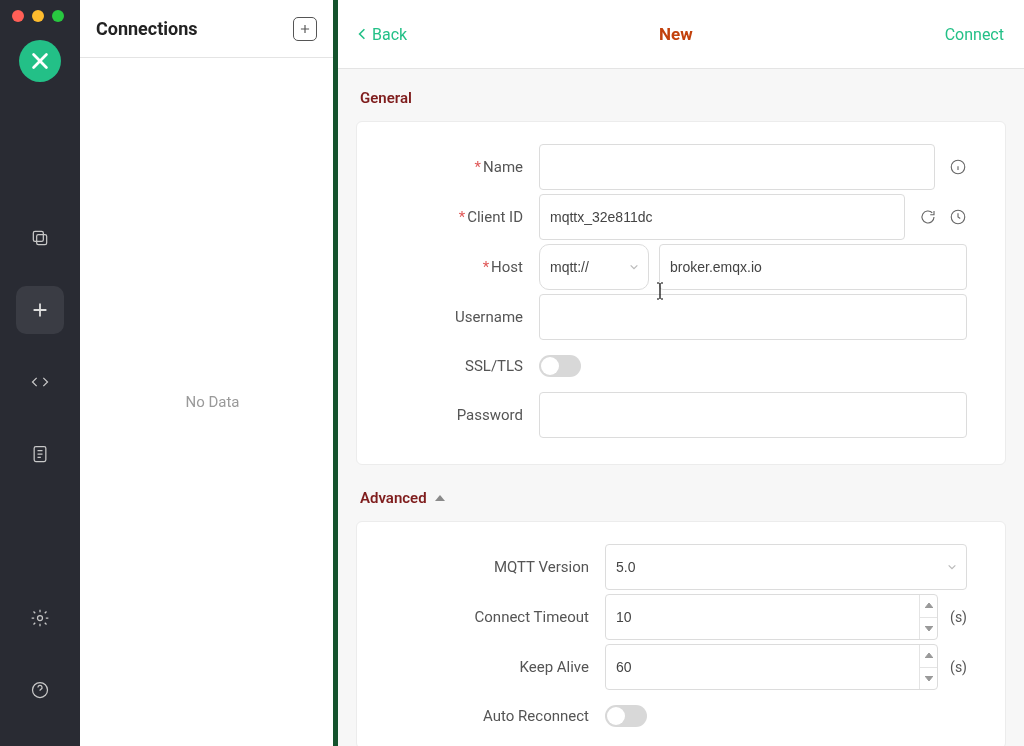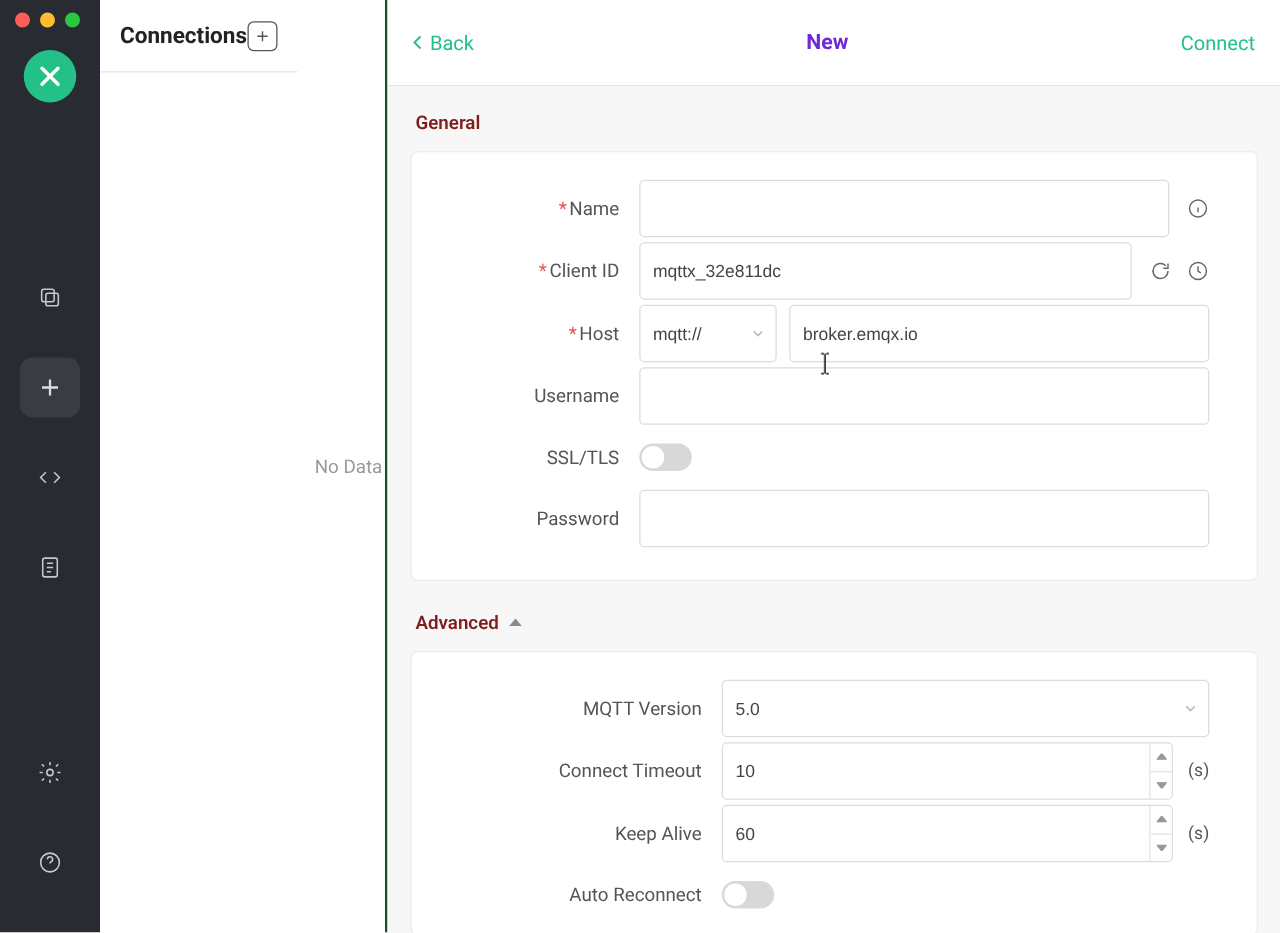--- a/index.html
+++ b/index.html
@@ -58,24 +58,24 @@
     border-radius: 10px;
     cursor: pointer;
   }
   .navicon.selected { background: #3a3c44; }
   .navicon svg { width: 20px; height: 20px; stroke: #c8c8c8; fill: none; stroke-width: 1.5; }
   .plus-btn svg { width: 22px; height: 22px; }
   .iconbar-bottom { margin-top: auto; margin-bottom: 20px; display:flex; flex-direction:column; align-items:center;}
 
   
   .listpanel {
-    width: 230px;
-    border-right: 2px solid #14532d;
+    width: 258px;
+    border-right: 5px solid #14532d;
     display: flex;
-    flex-direction: row;
+    flex-direction: column;
     flex-shrink: 0;
   }
   .listpanel-header {
     height: 58px;
     border-bottom: 1px solid #e4e4e4;
     display: flex;
     align-items: center;
     padding: 0 16px;
     justify-content: space-between;
   }
@@ -109,21 +109,21 @@
   .detail-header {
     height:69px;
     border-bottom:1px solid #e4e4e4;
     display:flex;
     align-items:center;
     padding: 0 20px;
     justify-content: space-between;
   }
   .back-btn { color:#23c087; font-size:16px; display:flex; align-items:center; cursor:pointer; }
   .back-btn svg{width:8px;height:14px;stroke:#23c087;stroke-width:2;fill:none;margin-right:6px;}
-  .detail-title { font-size:17px; font-weight:700; color:#6d28d9;}
+  .detail-title { font-size:17px; font-weight:700; color:#c2410c;}
   .connect-btn { color:#23c087; font-size:16px; cursor:pointer;}
 
   .detail-body {
     flex:1;
     overflow-y:auto;
     background:#f7f7f7;
     padding: 20px 18px 0 18px;
   }
   .section-label {
     color:#7f1d1d;
@@ -324,21 +324,21 @@
             <svg class="ico-circle" viewBox="0 0 24 24">
                 <circle cx="12" cy="12" r="9"></circle>
                 <path d="M12 7v5l3 2"></path>
               </svg>
           </div>
         </div>
 
         <div class="form-row">
           <div class="flabel"><span class="req">*</span><span>Host</span></div>
           <div class="fselect-wrap scheme-select">
-            <input class="finput" style="width: 110px;" value="mqtt://">
+            <input class="finput" style="width: 110px; border-radius: 10px;" value="mqtt://">
             <svg class="chev" viewBox="0 0 12 12">
                 <path d="M2 4 L6 8 L10 4"></path>
               </svg>
           </div>
           <input class="finput host-input" style="max-width: 340px;" value="broker.emqx.io">
         </div>
 
 
         <div class="form-row">
           <div class="flabel">Username</div>

